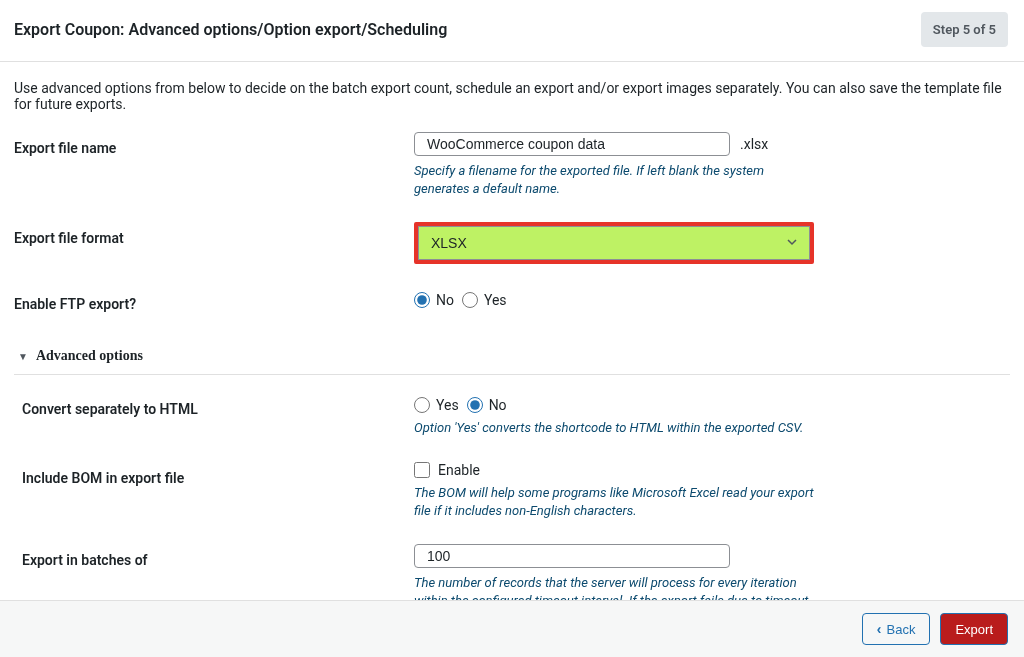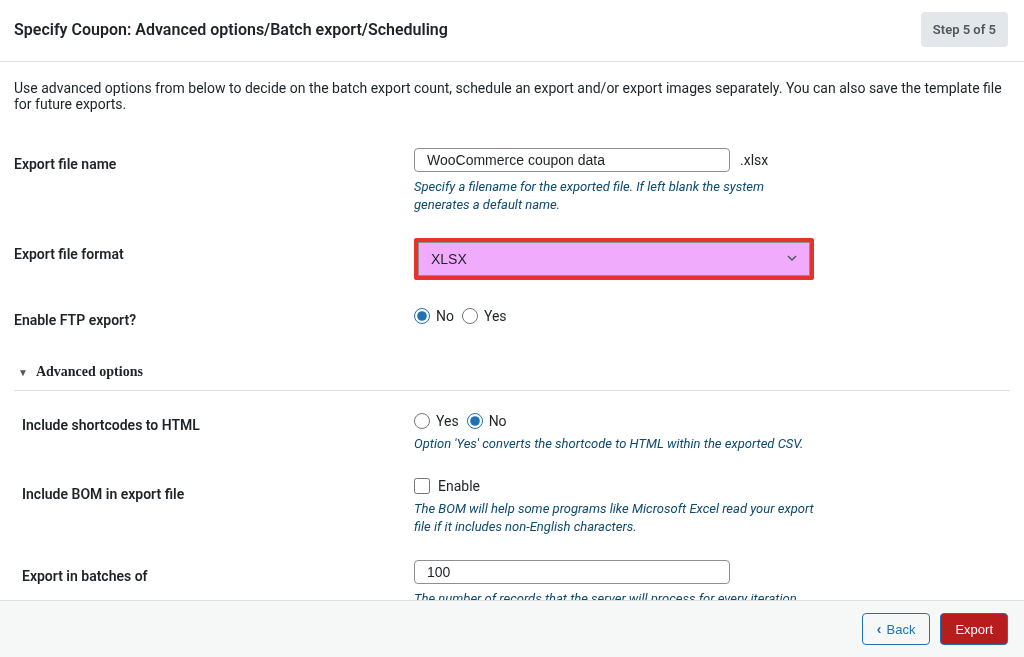--- a/index.html
+++ b/index.html
@@ -36,21 +36,20 @@
       font-size: 13px;
       font-weight: 600;
     }
     .description {
       padding: 18px 14px 20px 14px;
       font-size: 14px;
       color: #1d2327;
     }
     .form-section {
       padding: 0 14px;
-      margin-top: 16px;
     }
     .form-row {
       display: flex;
       align-items: flex-start;
       margin-bottom: 24px;
     }
     .form-label {
       width: 400px;
       font-size: 14px;
       font-weight: 600;
@@ -92,21 +91,21 @@
       width: 400px;
       border: 4px solid #e63329;
       border-radius: 2px;
     }
     .select-input {
       width: 100%;
       padding: 8px 12px;
       border: 1px solid #8c8f94;
       font-size: 14px;
       color: #1d2327;
-      background: #f0abfc;
+      background: #bef264;
       appearance: none;
       -webkit-appearance: none;
       cursor: pointer;
     }
     .select-chevron {
       position: absolute;
       right: 12px;
       top: 50%;
       transform: translateY(-50%);
       pointer-events: none;
@@ -198,21 +197,21 @@
     }
     .back-chevron {
       font-size: 14px;
       font-weight: 600;
     }
   </style>
 </head>
 <body>
 
 <div class="header-row">
-  <div class="page-title">Specify Coupon: Advanced options/Batch export/Scheduling</div>
+  <div class="page-title">Export Coupon: Advanced options/Option export/Scheduling</div>
   <div class="step-badge">Step 5 of 5</div>
 </div>
 
 <div class="description">Use advanced options from below to decide on the batch export count, schedule an export and/or export images separately. You can also save the template file for future exports.</div>
 
 <div class="form-section">
 
   <div class="form-row">
     <div class="form-label">Export file name</div>
     <div class="form-control-wrap">
@@ -257,21 +256,21 @@
   </div>
 
   <div class="section-header">
     <span class="collapse-caret">▼</span>
     <span class="section-header-title">Advanced options</span>
   </div>
 
   <div class="indented">
 
     <div class="form-row">
-      <div class="form-label" style="width:392px;">Include shortcodes to HTML</div>
+      <div class="form-label" style="width:392px;">Convert separately to HTML</div>
       <div class="form-control-wrap">
         <div class="radio-group">
           <label class="radio-item">
             <input type="radio" name="shortcodes" style="">
             <span class="radio-label">Yes</span>
           </label>
           <label class="radio-item">
             <input type="radio" name="shortcodes" checked="" style="">
             <span class="radio-label">No</span>
           </label>

